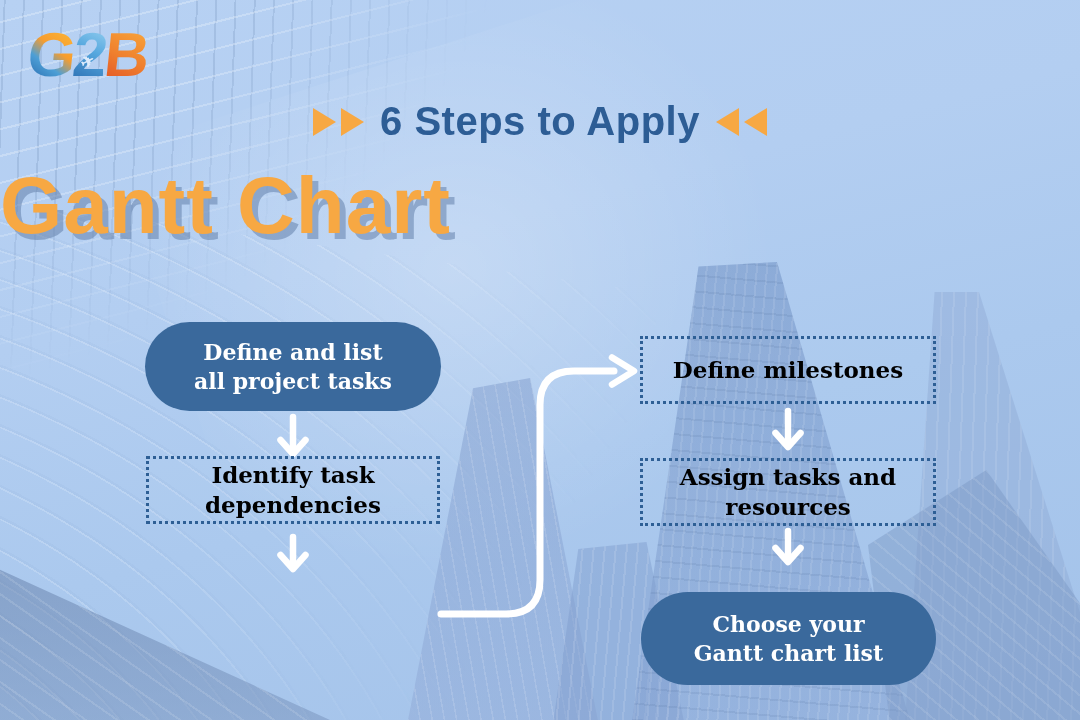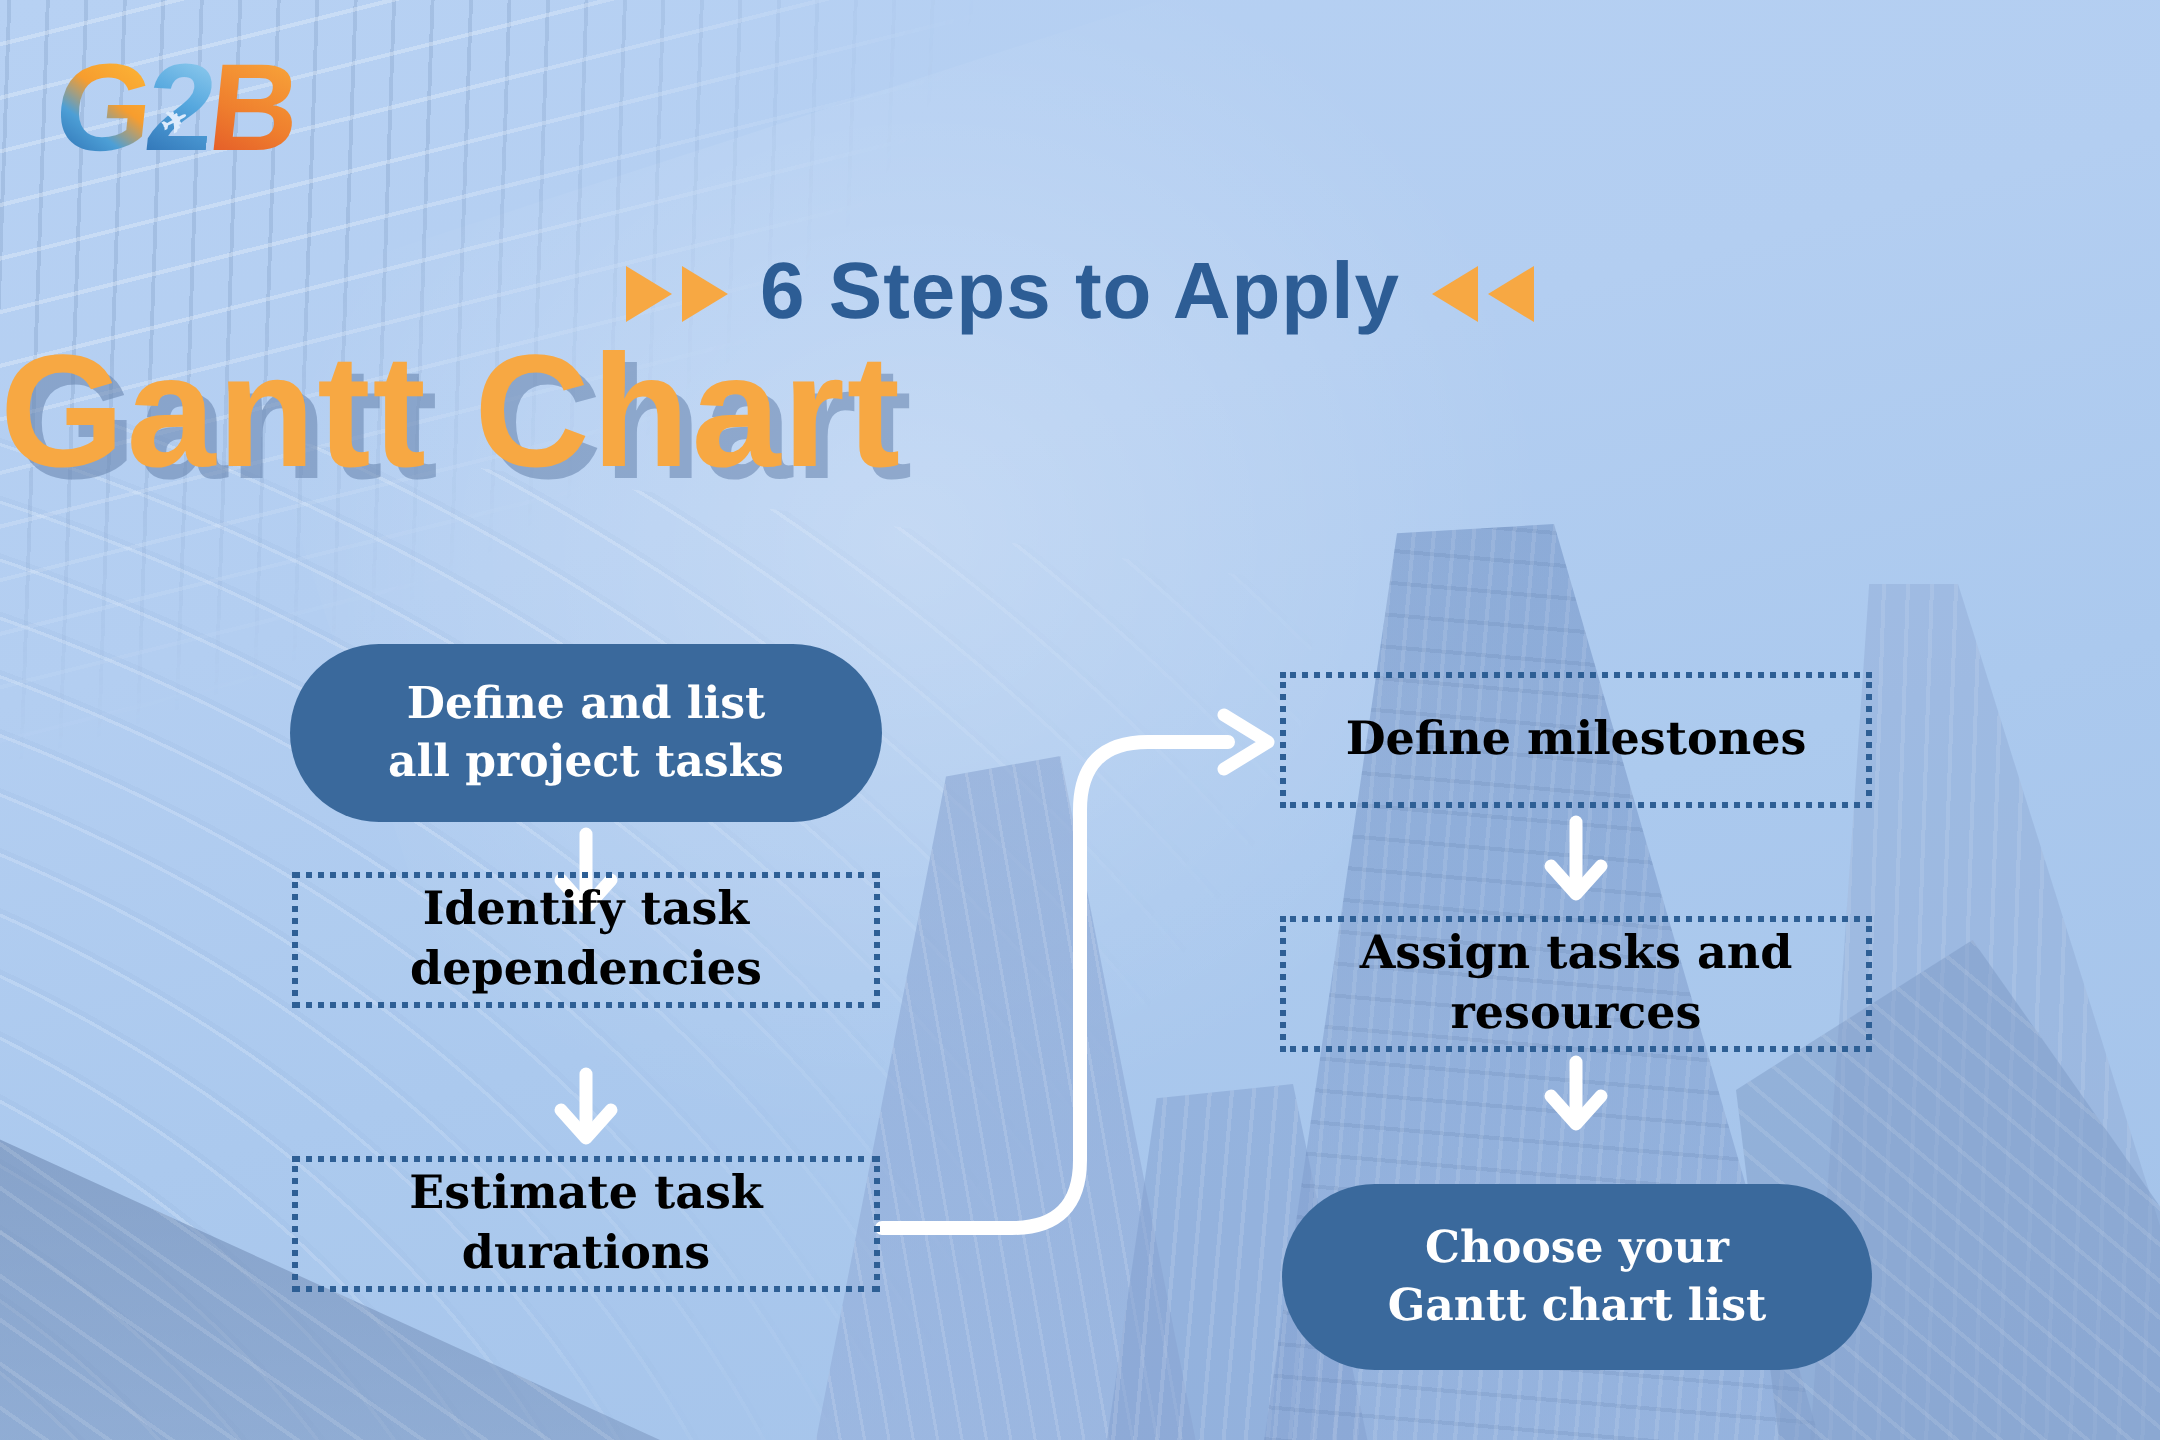--- a/index.html
+++ b/index.html
@@ -89,21 +89,21 @@
   .logo span.letter{-webkit-background-clip:text; background-clip:text; color:transparent; font-weight:900;}
   .logo .lg{background-image:linear-gradient(215deg,#fbb336 15%,#f79d2e 42%,#4d9fd6 62%,#2a6cb0 88%);}
   .logo .l2{background-image:linear-gradient(205deg,#9ed4f2 5%,#55a7de 45%,#2a6cb0 92%);}
   .logo .lb{background-image:linear-gradient(205deg,#f9a83a 10%,#ef7f2e 55%,#e25427 92%);}
   .logo .plane{
     position:absolute; left:54px; top:30px; font-size:16px; color:#dcebfc;
     transform:rotate(-28deg); letter-spacing:0;
   }
   
   .kicker-row{
-    position:absolute; left:0; top:124px; width:100%;
+    position:absolute; left:0; top:99px; width:100%;
     display:flex; justify-content:center; align-items:center; gap:16px;
   }
   .kicker-text{
     font-size:40px; font-weight:800; color:#2d5d95; letter-spacing:.5px; margin:0;
   }
   .tri{width:0;height:0;border-top:14px solid transparent;border-bottom:14px solid transparent;}
   .tri-r{border-left:23px solid #f7a843;}
   .tri-l{border-right:23px solid #f7a843;}
   .tri-pair{display:flex; gap:5px;}
   .page-title{
@@ -115,21 +115,21 @@
   
   .step{
     position:absolute; display:flex; flex-direction:column;
     align-items:center; justify-content:center; text-align:center;
     font-family:"DejaVu Serif","Liberation Serif",serif; font-weight:700;
     box-sizing:border-box; line-height:1.3;
   }
   .step.pill{background:#3a699c; color:#ffffff; border-radius:47px; font-size:22px;}
   .step.dotted{border:3px dotted #2e5f95; color:#000000; font-size:23px; background:rgba(255,255,255,0.02);}
   #step-1{left:145px; top:322px; width:296px; height:89px;}
-  #step-2{left:146px; top:436px; width:294px; height:68px;align-items:flex-end;}
+  #step-2{left:146px; top:456px; width:294px; height:68px;align-items:flex-end;}
   #step-3{left:146px; top:578px; width:294px; height:68px;}
   #step-4{left:640px; top:336px; width:296px; height:68px;}
   #step-5{left:640px; top:458px; width:296px; height:68px;}
   #step-6{left:641px; top:570px; width:295px; height:93px;margin-top:22px;}
   
   .flow-svg{position:absolute; left:0; top:0; width:1080px; height:720px; pointer-events:none;}
   .flow-svg path{fill:none; stroke:#ffffff; stroke-width:6.5; stroke-linecap:round; stroke-linejoin:round;}
   .flow-svg path.thick{stroke-width:7;}
 </style>
 </head>
@@ -192,23 +192,20 @@
     </g>
   </svg>
 
   <div id="step-1" class="step pill">
     <span>Define and list</span>
     <span>all project tasks</span>
   </div>
   <div id="step-2" class="step dotted">
     <span>Identify task dependencies</span>
   </div>
-  <div id="step-3" class="step dotted">
-    <span>Estimate task durations</span>
-  </div>
   <div id="step-4" class="step dotted">
     <span>Define milestones</span>
   </div>
   <div id="step-5" class="step dotted">
     <span>Assign tasks and resources</span>
   </div>
   <div id="step-6" class="step pill">
     <span>Choose your</span>
     <span>Gantt chart list</span>
   </div>

